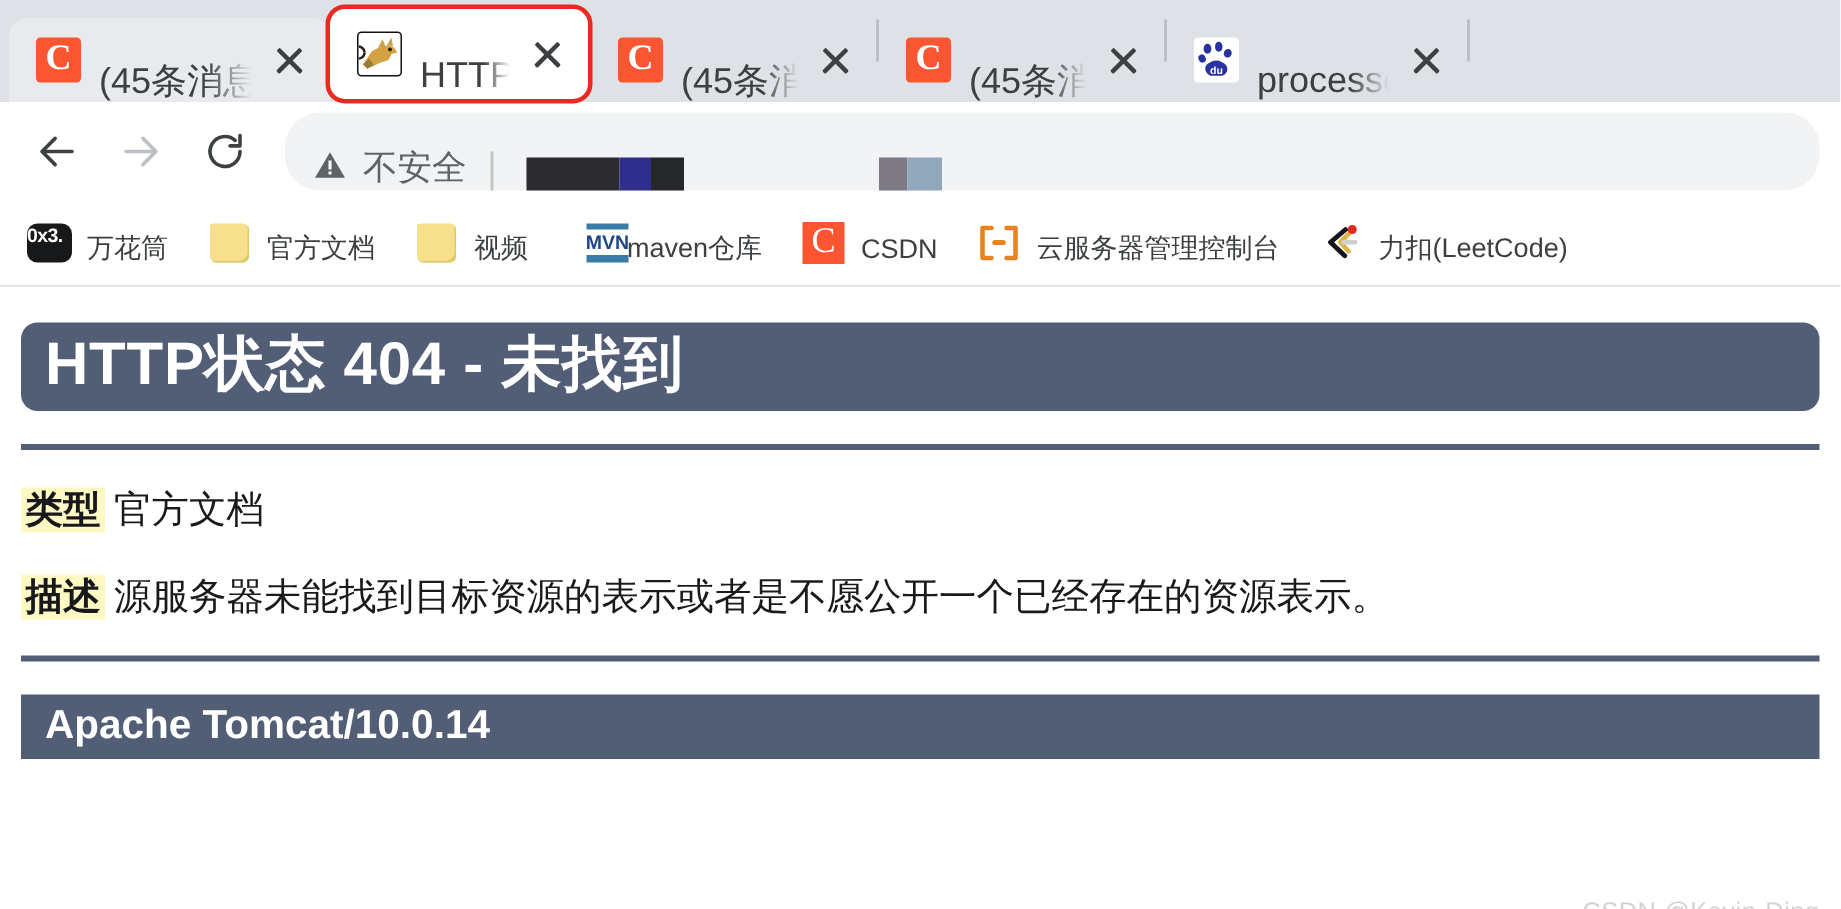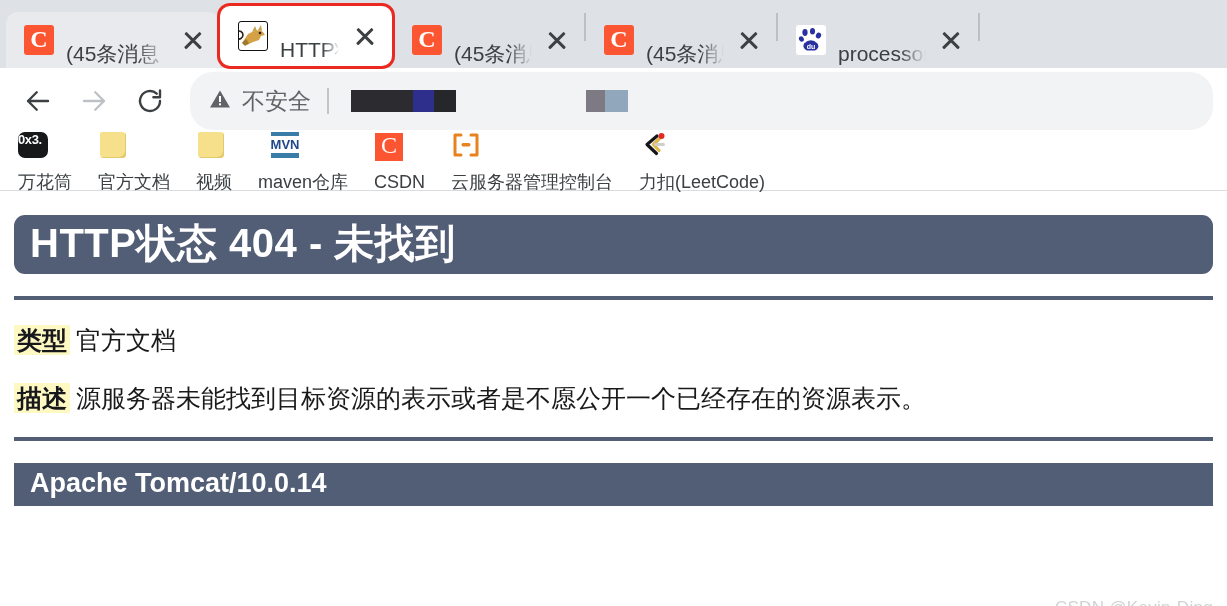--- a/index.html
+++ b/index.html
@@ -57,21 +57,21 @@
     display: flex; align-items: center; justify-content: center;
     border-radius: 3px;
     font-size: 21px; font-weight: bold;
     overflow: hidden;
   }
   .fav-csdn { background:#fc5531; color:#fff; font-family:"Liberation Serif", serif; font-size:24px; line-height:1; padding-bottom:2px;}
   .fav-tomcat { background:#fff; border:1px solid #111; position: relative; }
   .fav-baidu { background:#fff; }
   .fav-on { background:#1a82f0; color:#fff; font-size:17px; font-weight:bold; letter-spacing:-.5px; border-radius:4px;}
   .tab-title {
-    font-size: 21px;
+    font-size: 24px;
     color: #3c4043;
     white-space: nowrap;
     overflow: hidden;
     flex: 1 1 auto;
     min-width: 0;
     -webkit-mask-image: linear-gradient(to right, #000 70%, transparent 100%);
     mask-image: linear-gradient(to right, #000 70%, transparent 100%);
     margin-top: 28px;
   }
   .tab-close {
@@ -91,45 +91,45 @@
     height: 66px;
     background:#fff;
     display:flex; align-items:center;
     padding: 0 14px;
     gap: 8px;
   }
   .navbtn { width:48px; height:48px; display:flex; align-items:center; justify-content:center; flex:0 0 auto;}
   .navbtn svg { display:block; }
   .omnibox {
     flex: 1 1 auto;
-    height: 58px;
+    height: 52px;
     background: #f1f3f4;
     border-radius: 23px;
-    display:flex; align-items:center;
+    display:flex; align-items:flex-end;
     padding: 0 18px;
     gap: 10px;
     margin-left: 8px;
     position: relative;
   }
   .warn-icon { flex:0 0 auto; }
   .notsecure { font-size:23px; color:#5f6368; white-space:nowrap; }
   .omni-divider { width:2px; height:26px; background:#c4c7c5; margin-left:6px; flex:0 0 auto;}
   .redact { display:flex; align-items:center; gap:0; margin-left:12px; }
   .blk { height: 22px; }
   .redact2 { display:flex; margin-left: 120px; }
 
   
   .bookmarks {
     height: 56px;
     background:#fff;
     display:flex; align-items:center;
     padding: 0 16px;
     gap: 0;
   }
-  .bm { display:flex; align-items:flex-start; gap:10px; padding: 0 14px 0 2px; margin-right:10px; white-space:nowrap;flex-direction:column;}
+  .bm { display:flex; align-items:flex-end; gap:10px; padding: 0 14px 0 2px; margin-right:10px; white-space:nowrap;}
   .bm-label { font-size:18px; color:#3c4043; }
   .bm-icon { width:30px; height:30px; flex:0 0 auto; display:flex; align-items:center; justify-content:center; }
   .ic-0x3 { background:#17181a; color:#fff; font-size:13px; font-weight:bold; border-radius:7px; width:30px;height:26px; letter-spacing:-0.4px;}
   .ic-folder { width:26px; height:26px; background:#f7e08b; border-radius:2px 4px 4px 4px; position:relative; box-shadow: inset -3px -3px 0 -2px #e0c96a;}
   .ic-mvn { width:32px;height:26px; background:#fff; border-top:4px solid #3a7ca8; border-bottom:5px solid #3a7ca8; color:#20478b; font-size:13px; font-weight:bold; display:flex; align-items:center; justify-content:center; font-family:"Liberation Sans", sans-serif;margin-left:24px;}
   .ic-csdn { background:#fc5531; color:#fff; font-family:"Liberation Serif", serif; font-size:24px; width:28px;height:28px; display:flex;align-items:center;justify-content:center; padding-bottom:2px;}
   .chrome-divider { width:100%; height:1px; background:#dadce0; }
 
   
   .page { background:#fff; padding: 0; height: 411px; position:relative; }

